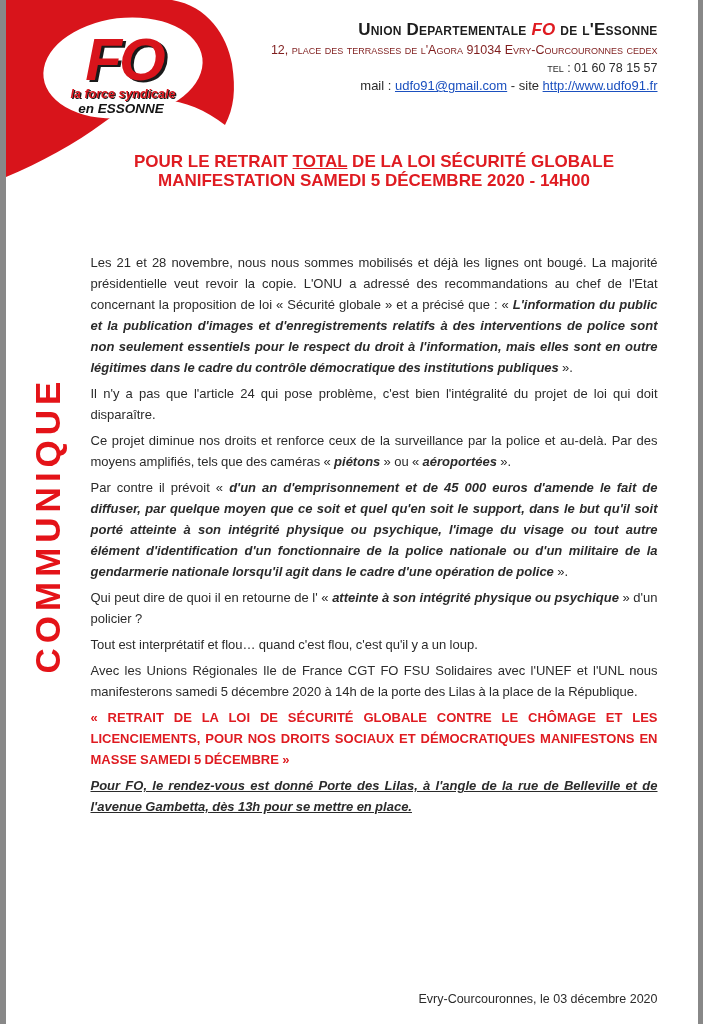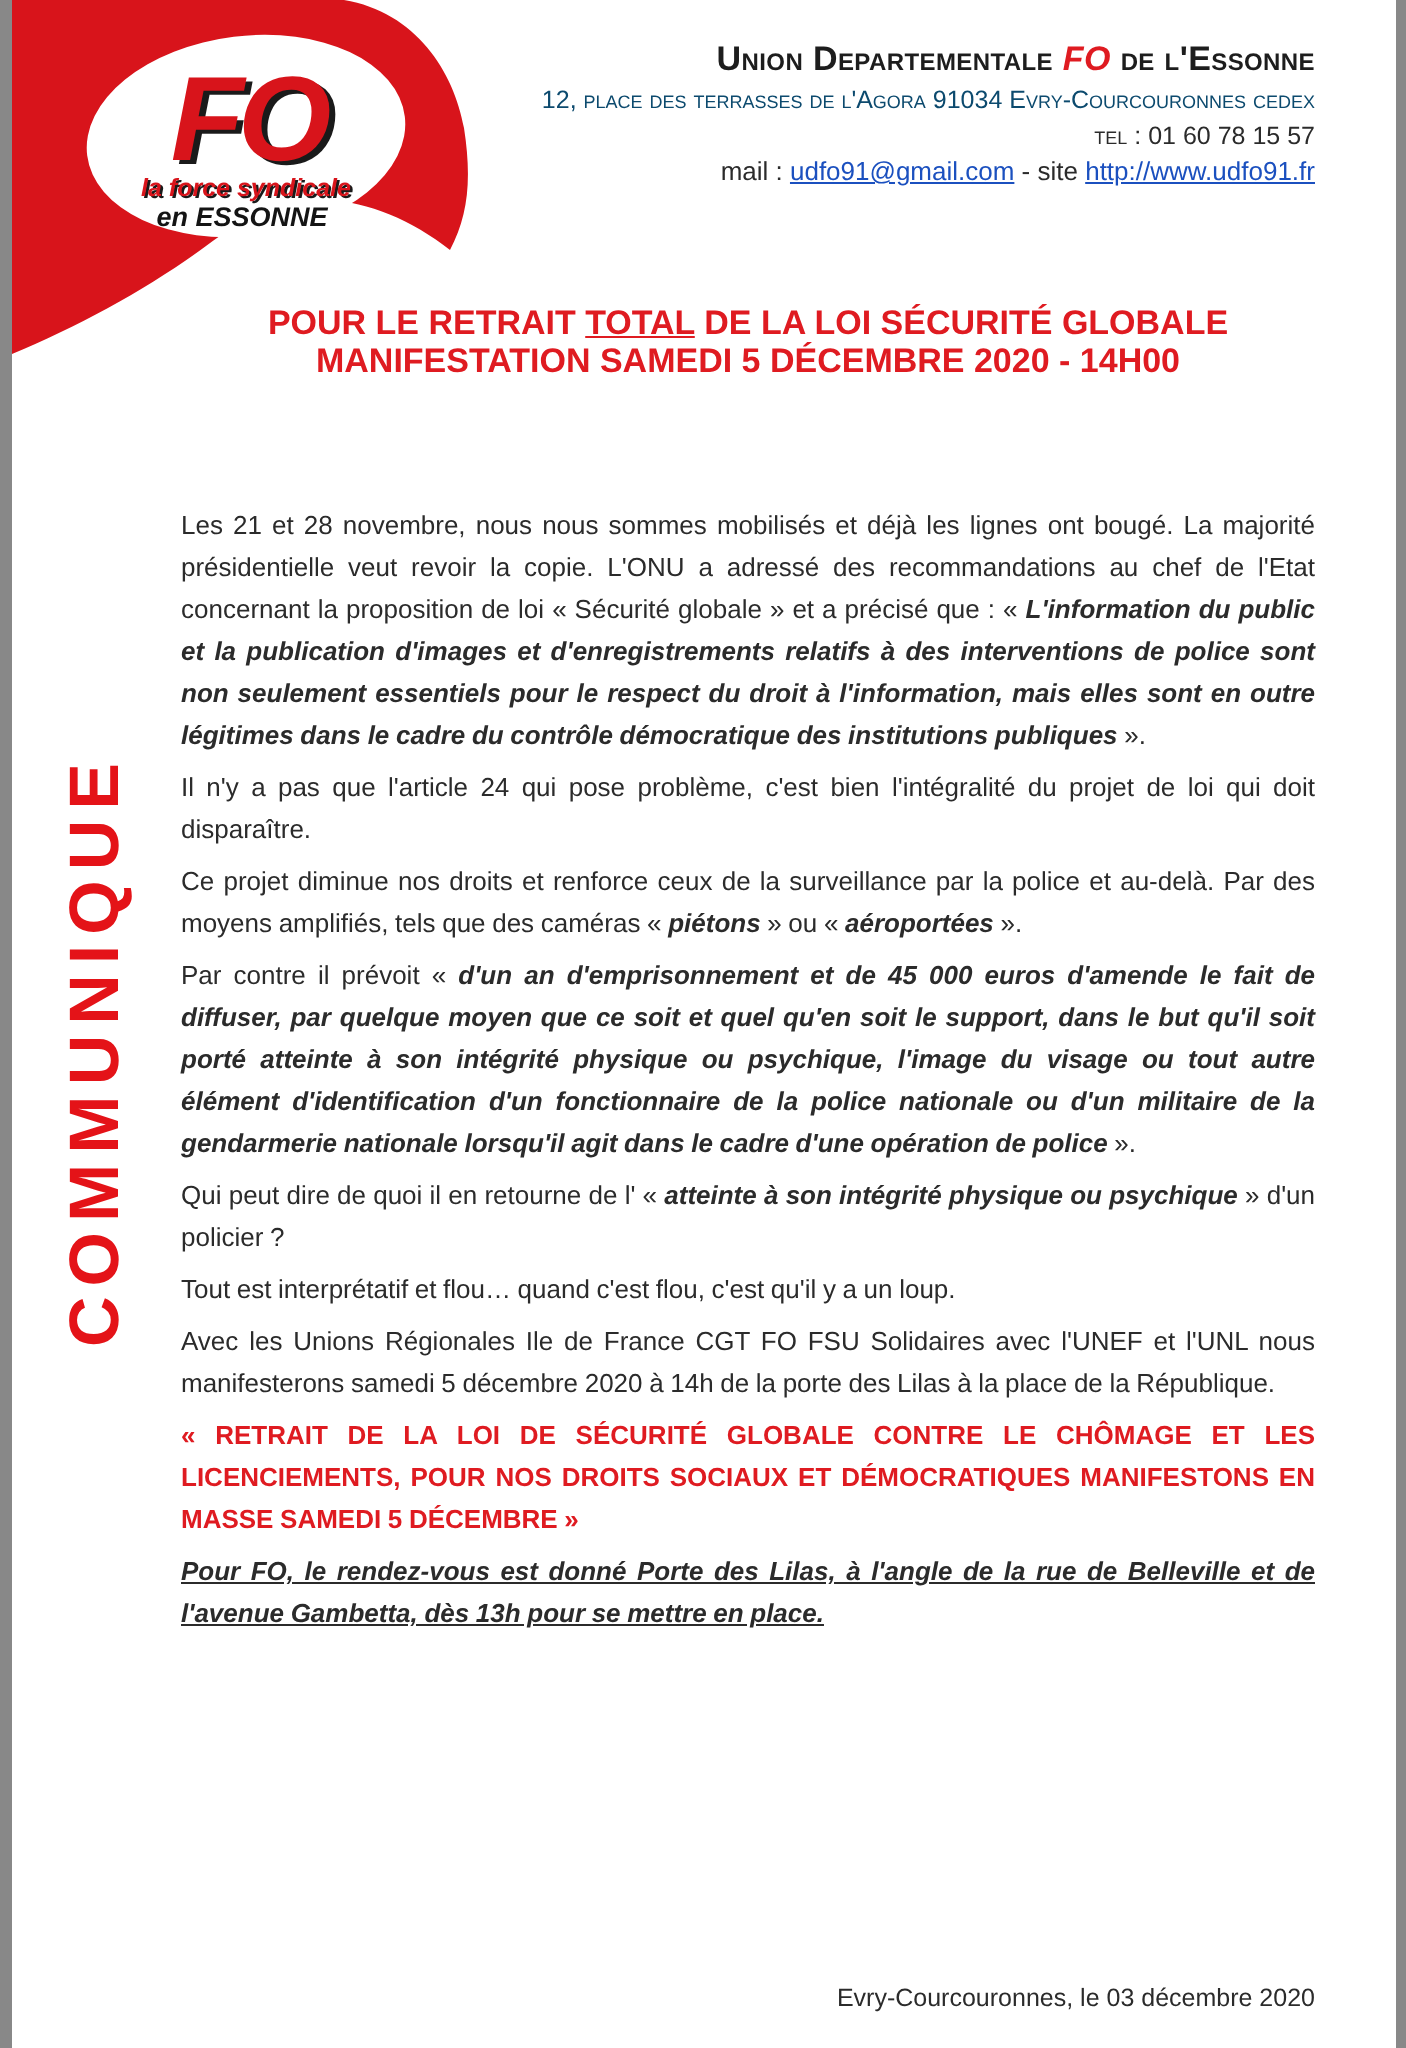--- a/index.html
+++ b/index.html
@@ -9,21 +9,21 @@
     font-family:"Liberation Sans", sans-serif; color:#2b2b2b;
   }
 
   
   .logo-wrap { position:absolute; left:0; top:0; width:232px; height:192px; }
 
   
   .header { position:absolute; top:21px; right:40px; width:430px; text-align:right; line-height:1; }
   .org { font-variant:small-caps; font-weight:bold; font-size:17px; color:#1d1d1d; letter-spacing:.2px;text-align:right; }
   .org .fo-red { color:#df1b21; font-style:italic; }
-  .addr { font-variant:small-caps; font-size:12.5px; margin-top:6px; color:#0c4a6e; }
+  .addr { font-variant:small-caps; font-size:12.5px; margin-top:6px; color:#7f1d1d; }
   .tel  { font-variant:small-caps; font-size:12.5px; margin-top:5px; }
   .mailline { font-size:13px; margin-top:5px; }
   .lnk { color:#1b50bf; text-decoration:underline; cursor:pointer; }
 
   
   .communique {
     position:absolute; left:-148px; top:495px; width:380px; height:60px;
     transform:rotate(-90deg);
     text-align:center; font-weight:bold; font-size:35px; letter-spacing:5px;
     color:#e41318; line-height:60px; white-space:nowrap;

